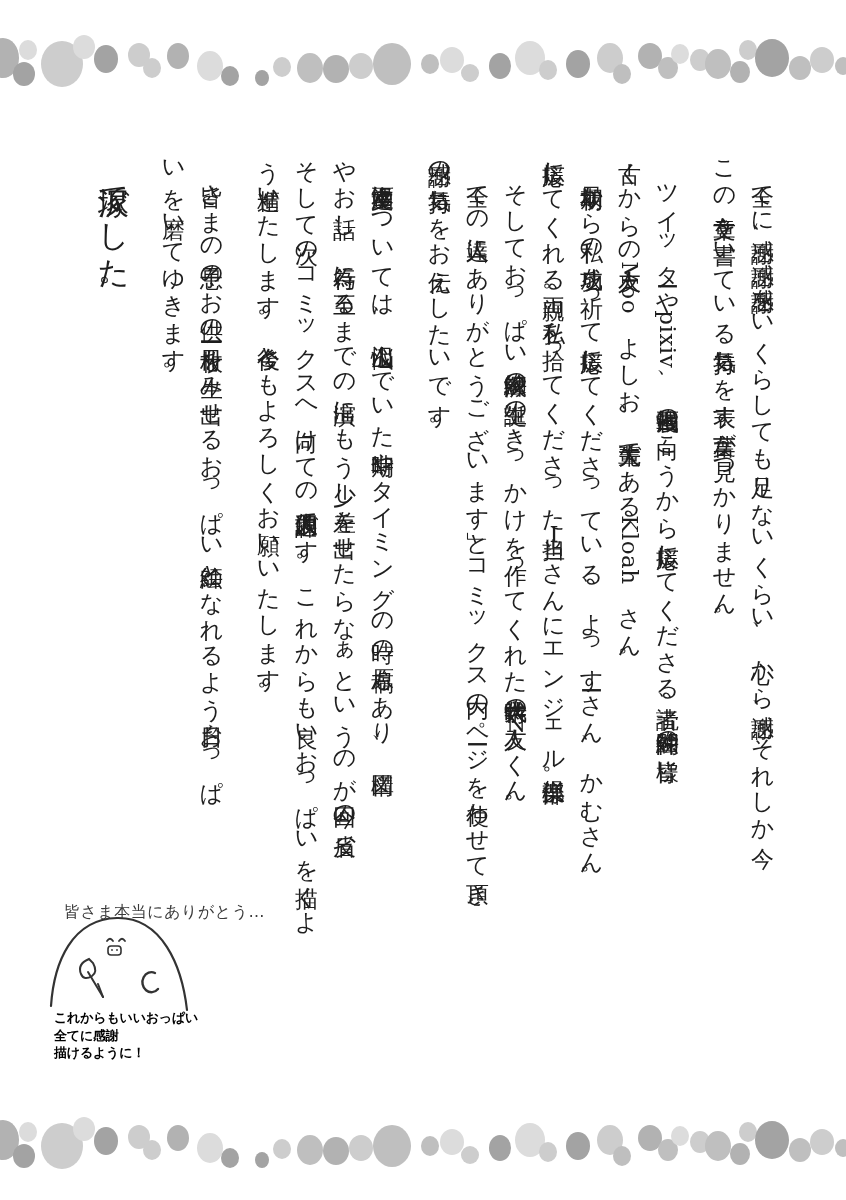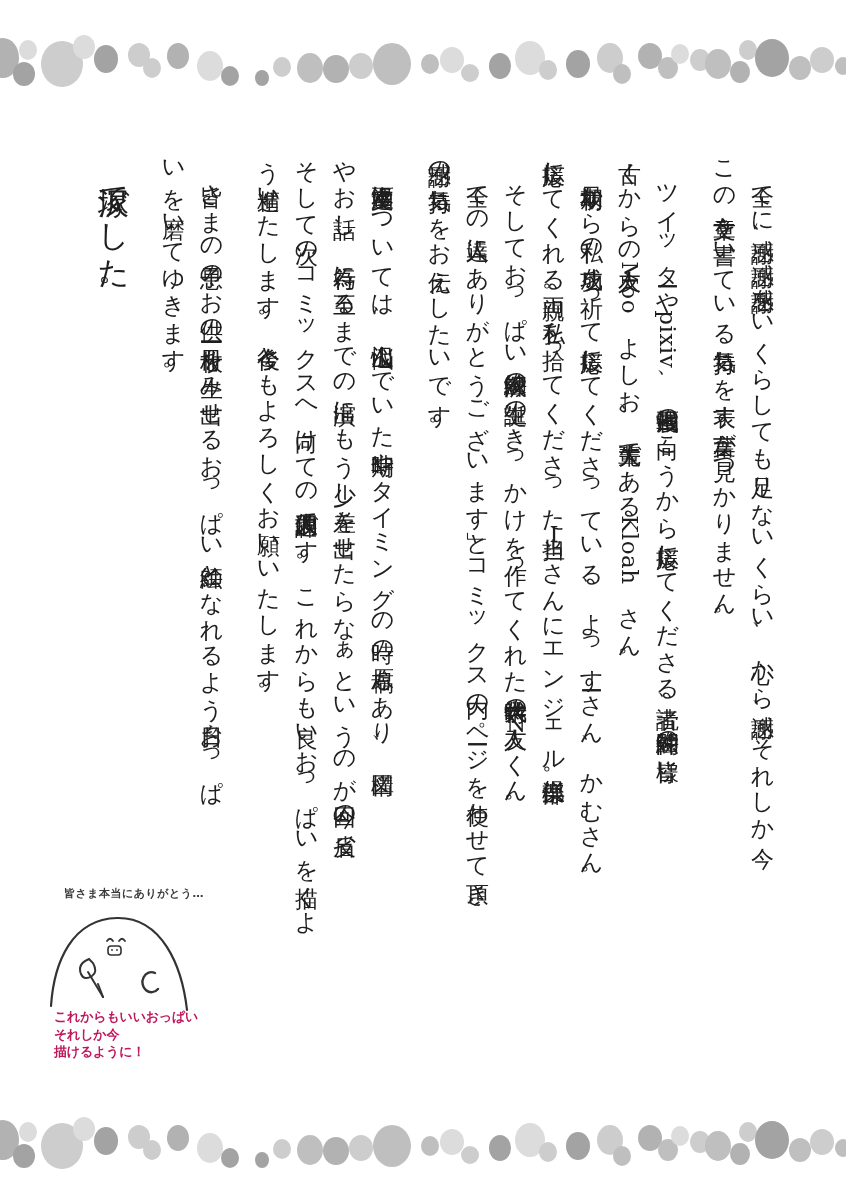--- a/index.html
+++ b/index.html
@@ -44,37 +44,37 @@
   .para .sig:first-child{text-indent:0.62em;}
 
   
   .doodle{
     position:absolute;
     left:28px;top:886px;
     width:190px;height:200px;
     color:#2e2e2e;
   }
   .doodle-caption-top{
-    position:absolute;left:36px;top:0;
+    position:absolute;left:36px;top:16px;
     font-family:"DejaVu Sans","Liberation Sans",sans-serif;
-    font-weight:700;
-    font-size:11px;
+    font-weight:400;
+    font-size:16px;
     letter-spacing:0.5px;
     color:#3a3a3a;
     white-space:nowrap;
   }
   .doodle svg{position:absolute;left:0;top:0;width:185px;height:200px;}
   .doodle-caption-bottom{
     position:absolute;left:26px;top:123px;
-    font-family:Liberation Mono, monospace;
+    font-family:Liberation Serif, serif;
     font-weight:700;
     font-size:13px;
     line-height:17.5px;
     letter-spacing:-0.2px;
-    color:#be185d;
+    color:#000000;
     white-space:nowrap;
   }
 </style>
 </head>
 <body>
 
 <div class="page">
 
   <svg class="dots top" viewBox="0 0 846 120" aria-hidden="true">
       <ellipse cx="3" cy="58" rx="16" ry="20" fill="#b2b2b2"></ellipse>
@@ -183,21 +183,21 @@
 
         <path d="M 61 73 q -12 5 -8 15 q 3 7 11 2 q 6 -4 1 -13 z" stroke-width="2"></path>
         <path d="M 60 86 l 15 25" stroke-width="2"></path>
         <path d="M 70 98 l 5 13" stroke-width="2"></path>
 
         <path d="M 127 87 a 9 10 0 1 0 3 16" stroke-width="2.4"></path>
       </g>
     </svg>
     <div class="doodle-caption-bottom">
       <div>これからもいいおっぱい</div>
-      <div>それしか今</div>
+      <div>全てに感謝</div>
       <div>描けるように！</div>
     </div>
   </div>
 
   <svg class="dots bottom" viewBox="0 0 846 120" aria-hidden="true">
       <ellipse cx="3" cy="58" rx="16" ry="20" fill="#b2b2b2"></ellipse>
       <ellipse cx="24" cy="74" rx="11" ry="12" fill="#a3a3a3"></ellipse>
       <ellipse cx="28" cy="50" rx="9" ry="10" fill="#dcdcdc"></ellipse>
       <ellipse cx="62" cy="64" rx="21" ry="23" fill="#cdcdcd"></ellipse>
       <ellipse cx="84" cy="47" rx="11" ry="12" fill="#dcdcdc"></ellipse>

